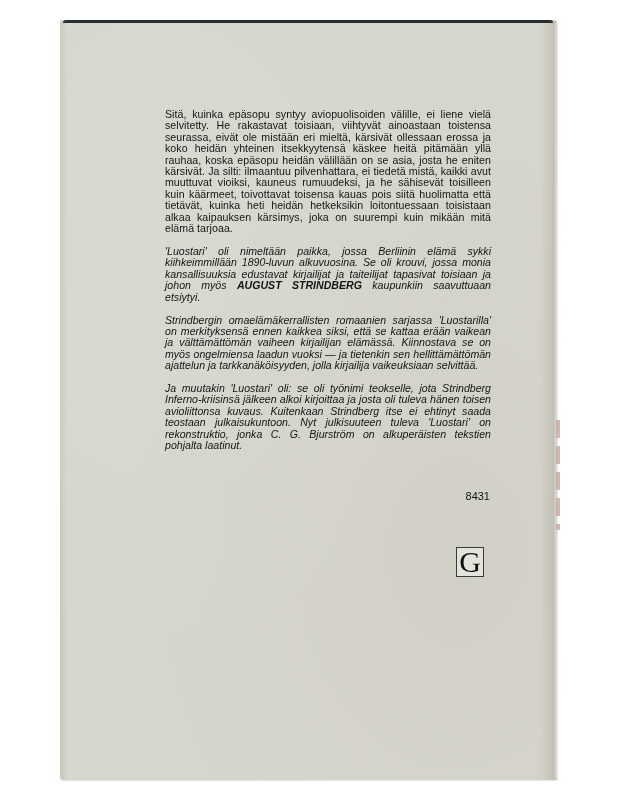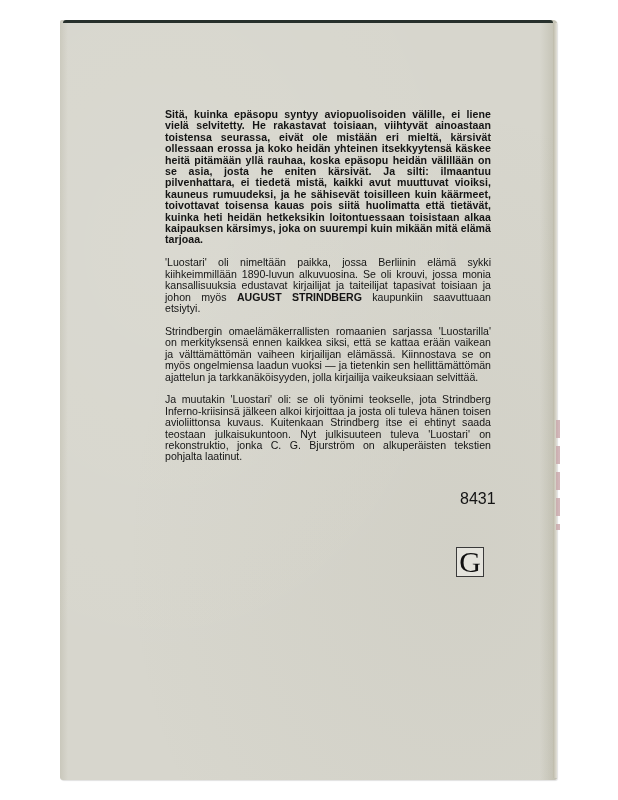--- a/index.html
+++ b/index.html
@@ -31,26 +31,26 @@
       background: repeating-linear-gradient(180deg, #c7a5a8 0 18px, rgba(0,0,0,0) 18px 26px);
       opacity: 0.8;
     }
     .text-block {
       position: absolute; left: 165px; top: 109px; width: 326px;
       color: #141414;
       font-size: 10.6px; line-height: 11.4px;
       text-align: justify;
     }
     .text-block p { margin: 0 0 11.5px 0; }
-    .p-bold { font-weight: bold; letter-spacing: 0.05px; }
-    .p-norm { font-weight: normal; }
+    .p-bold { font-weight: normal; letter-spacing: 0.05px; }
+    .p-norm { font-weight: normal; font-style: italic; }
     .p-norm b { font-weight: bold; }
     .code {
       position: absolute; left: 460px; top: 490px; width: 30px;
-      text-align: right; font-size: 16px; color: #141414;
+      text-align: right; font-size: 11px; color: #141414;
     }
     .logo {
       position: absolute; left: 456px; top: 547px; width: 28px; height: 30px;
       border: 1.5px solid #3a3a3a; background: #e4e3dc;
       box-sizing: border-box;
       display: flex; align-items: center; justify-content: center;
       font-family: "Liberation Serif", serif; font-size: 30px; line-height: 1;
       color: #111;
     }
   </style>

